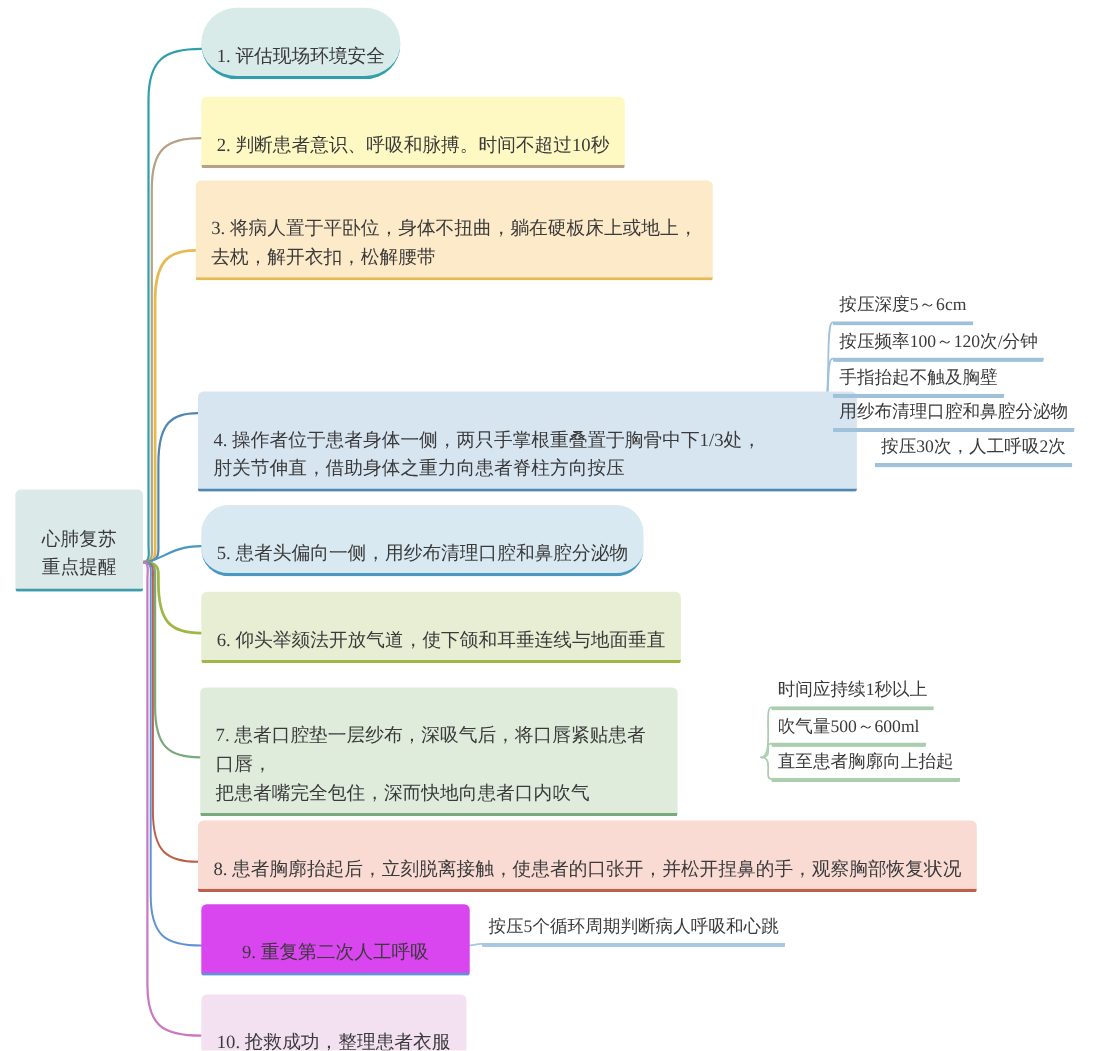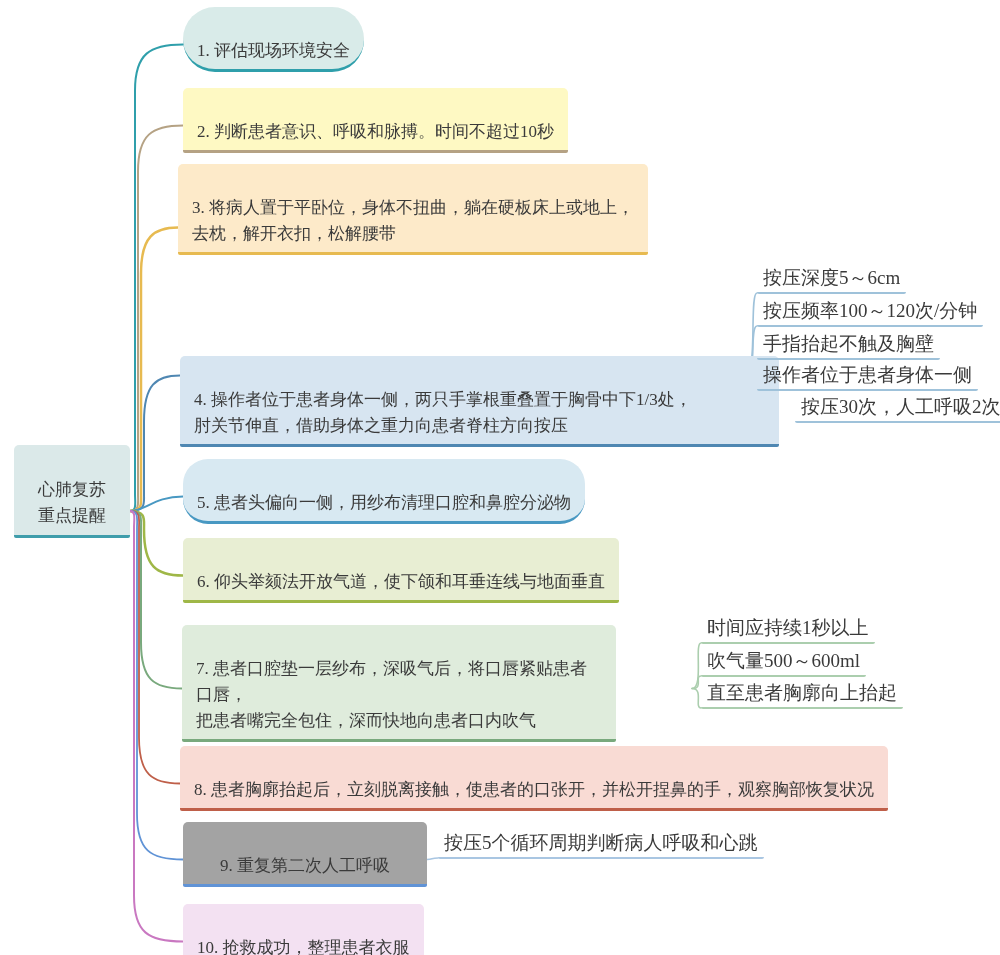--- a/index.html
+++ b/index.html
@@ -13,32 +13,32 @@
     position:absolute;z-index:2;display:inline-block;box-sizing:border-box;
     padding:5px 14px;font-size:17px;line-height:26px;white-space:pre-line;
     border-bottom:3px solid #999;border-radius:5px 5px 2px 2px;
   }
   .root{
     left:14px;top:445px;width:116px;text-align:center;padding:6px 8px;
     background:#dbe9e9;border-bottom-color:#3f9dab;
   }
   .sub{
     position:absolute;z-index:2;display:inline-block;box-sizing:border-box;
-    font-size:19px;line-height:22px;padding:0 6px 3px 6px;white-space:nowrap;
-    border-bottom:2px solid #737373;border-radius:0 0 2px 2px;
+    font-size:16px;line-height:22px;padding:0 6px 3px 6px;white-space:nowrap;
+    border-bottom:4px solid #737373;border-radius:0 0 2px 2px;
   }
   .b1{background:#d9ebe9;border-bottom-color:#2f9fab;}
   .b2{background:#fef9c3;border-bottom-color:#b5a284;}
   .b3{background:#fdeac9;border-bottom-color:#e7ba50;}
   .b4{background:#d7e5f1;border-bottom-color:#4f87b2;}
   .b5{background:#d8e9f2;border-bottom-color:#4898c2;border-radius:25px;}
   .b6{background:#e8eed3;border-bottom-color:#9fb747;}
   .b7{background:#dfecdc;border-bottom-color:#79a97d;}
   .b8{background:#f9dbd4;border-bottom-color:#bf5f49;}
-  .b9{background:#a3a3a3;border-bottom-color:#6093d6;}
+  .b9{background:#d946ef;border-bottom-color:#6093d6;}
   .b10{background:#f3e1f2;border-bottom-color:#c978c1;}
   .sub4{border-bottom-color:#9fc2da;}
   .sub7{border-bottom-color:#abceae;}
   .sub9{border-bottom-color:#a9c6e2;}
 </style>
 </head>
 <body>
 
 <svg id="connectors" width="1000" height="955" viewBox="0 0 1000 955">
 
@@ -101,20 +101,20 @@
 <div class="node b9" style="left:183px;top:822px;width:244px;text-align:center;">
   <span>9. 重复第二次人工呼吸</span>
 </div>
 <div class="node b10" style="left:183px;top:904px;">
   <span>10. 抢救成功，整理患者衣服</span>
 </div>
 
 <span class="sub sub4" style="left:757px;top:267px;">按压深度5～6cm</span>
 <span class="sub sub4" style="left:757px;top:300px;">按压频率100～120次/分钟</span>
 <span class="sub sub4" style="left:757px;top:333px;">手指抬起不触及胸壁</span>
-<span class="sub sub4" style="left:757px;top:364px;">操作者位于患者身体一侧</span>
+<span class="sub sub4" style="left:757px;top:364px;">用纱布清理口腔和鼻腔分泌物</span>
 <span class="sub sub4" style="left:795px;top:396px;">按压30次，人工呼吸2次</span>
 
 <span class="sub sub7" style="left:701px;top:617px;">时间应持续1秒以上</span>
 <span class="sub sub7" style="left:701px;top:650px;">吹气量500～600ml</span>
 <span class="sub sub7" style="left:701px;top:682px;">直至患者胸廓向上抬起</span>
 
 <span class="sub sub9" style="left:438px;top:832px;text-align:center;">按压5个循环周期判断病人呼吸和心跳</span>
 
 </body></html>

